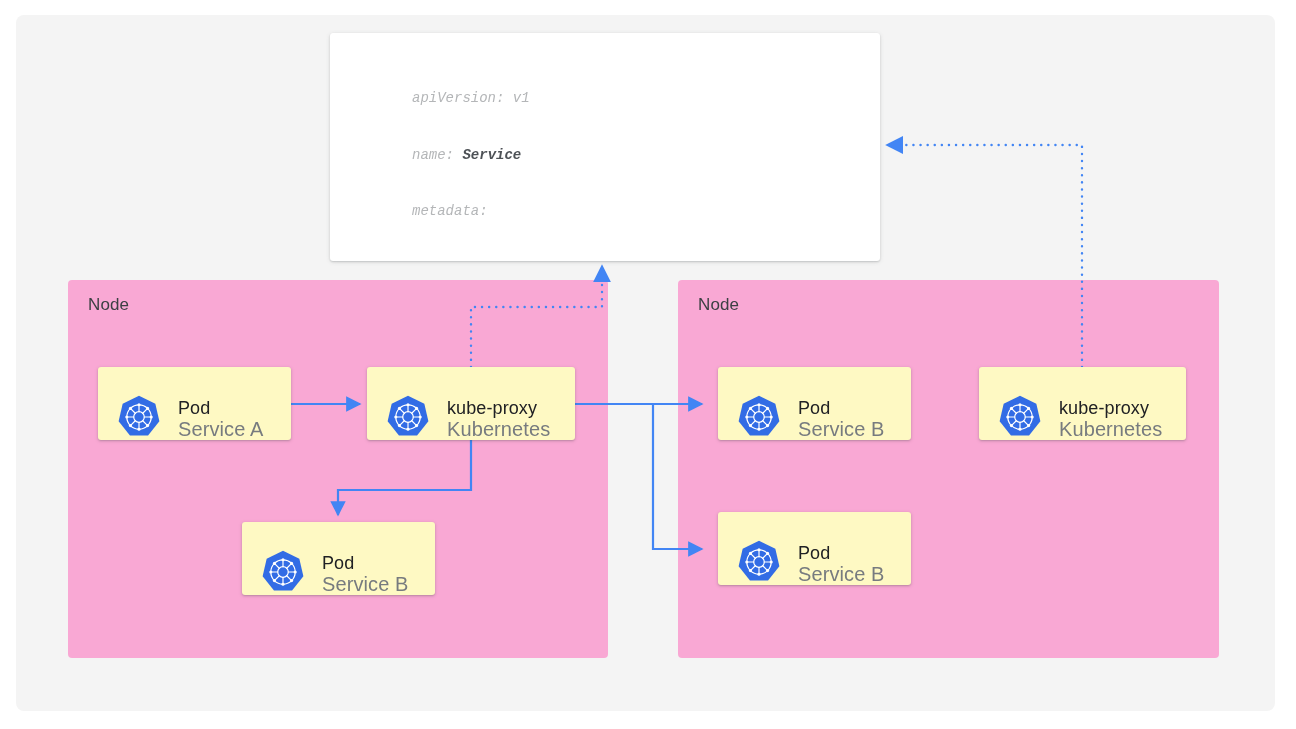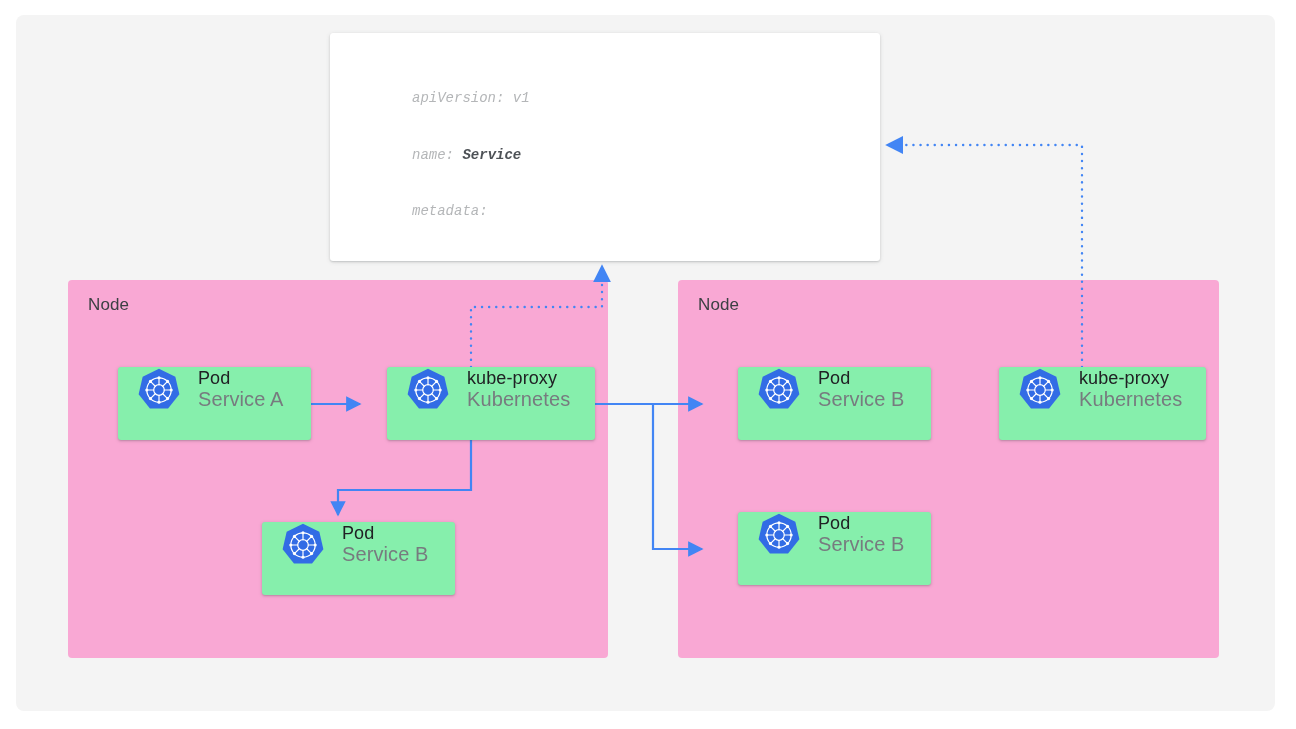--- a/index.html
+++ b/index.html
@@ -74,27 +74,26 @@
   }
   .yaml-line { white-space: pre; }
   .yaml-val-bold {
     font-weight: bold;
     color: #4d5156;
   }
 
   
   .card {
     position: absolute;
-    background: #86efac;
+    background: #fef9c3;
     border-radius: 3px;
     box-shadow: 0 1px 2px rgba(60,64,67,0.26), 0 1px 4px rgba(60,64,67,0.13);
     display: flex;
-    align-items: flex-start;
+    align-items: flex-end;
     box-sizing: border-box;
-    margin-left: 20px;
   }
   .card-icon {
     width: 46px;
     height: 46px;
     flex: 0 0 46px;
     margin-left: 18px;
     display: block;
   }
   .card-text {
     margin-left: 16px;

